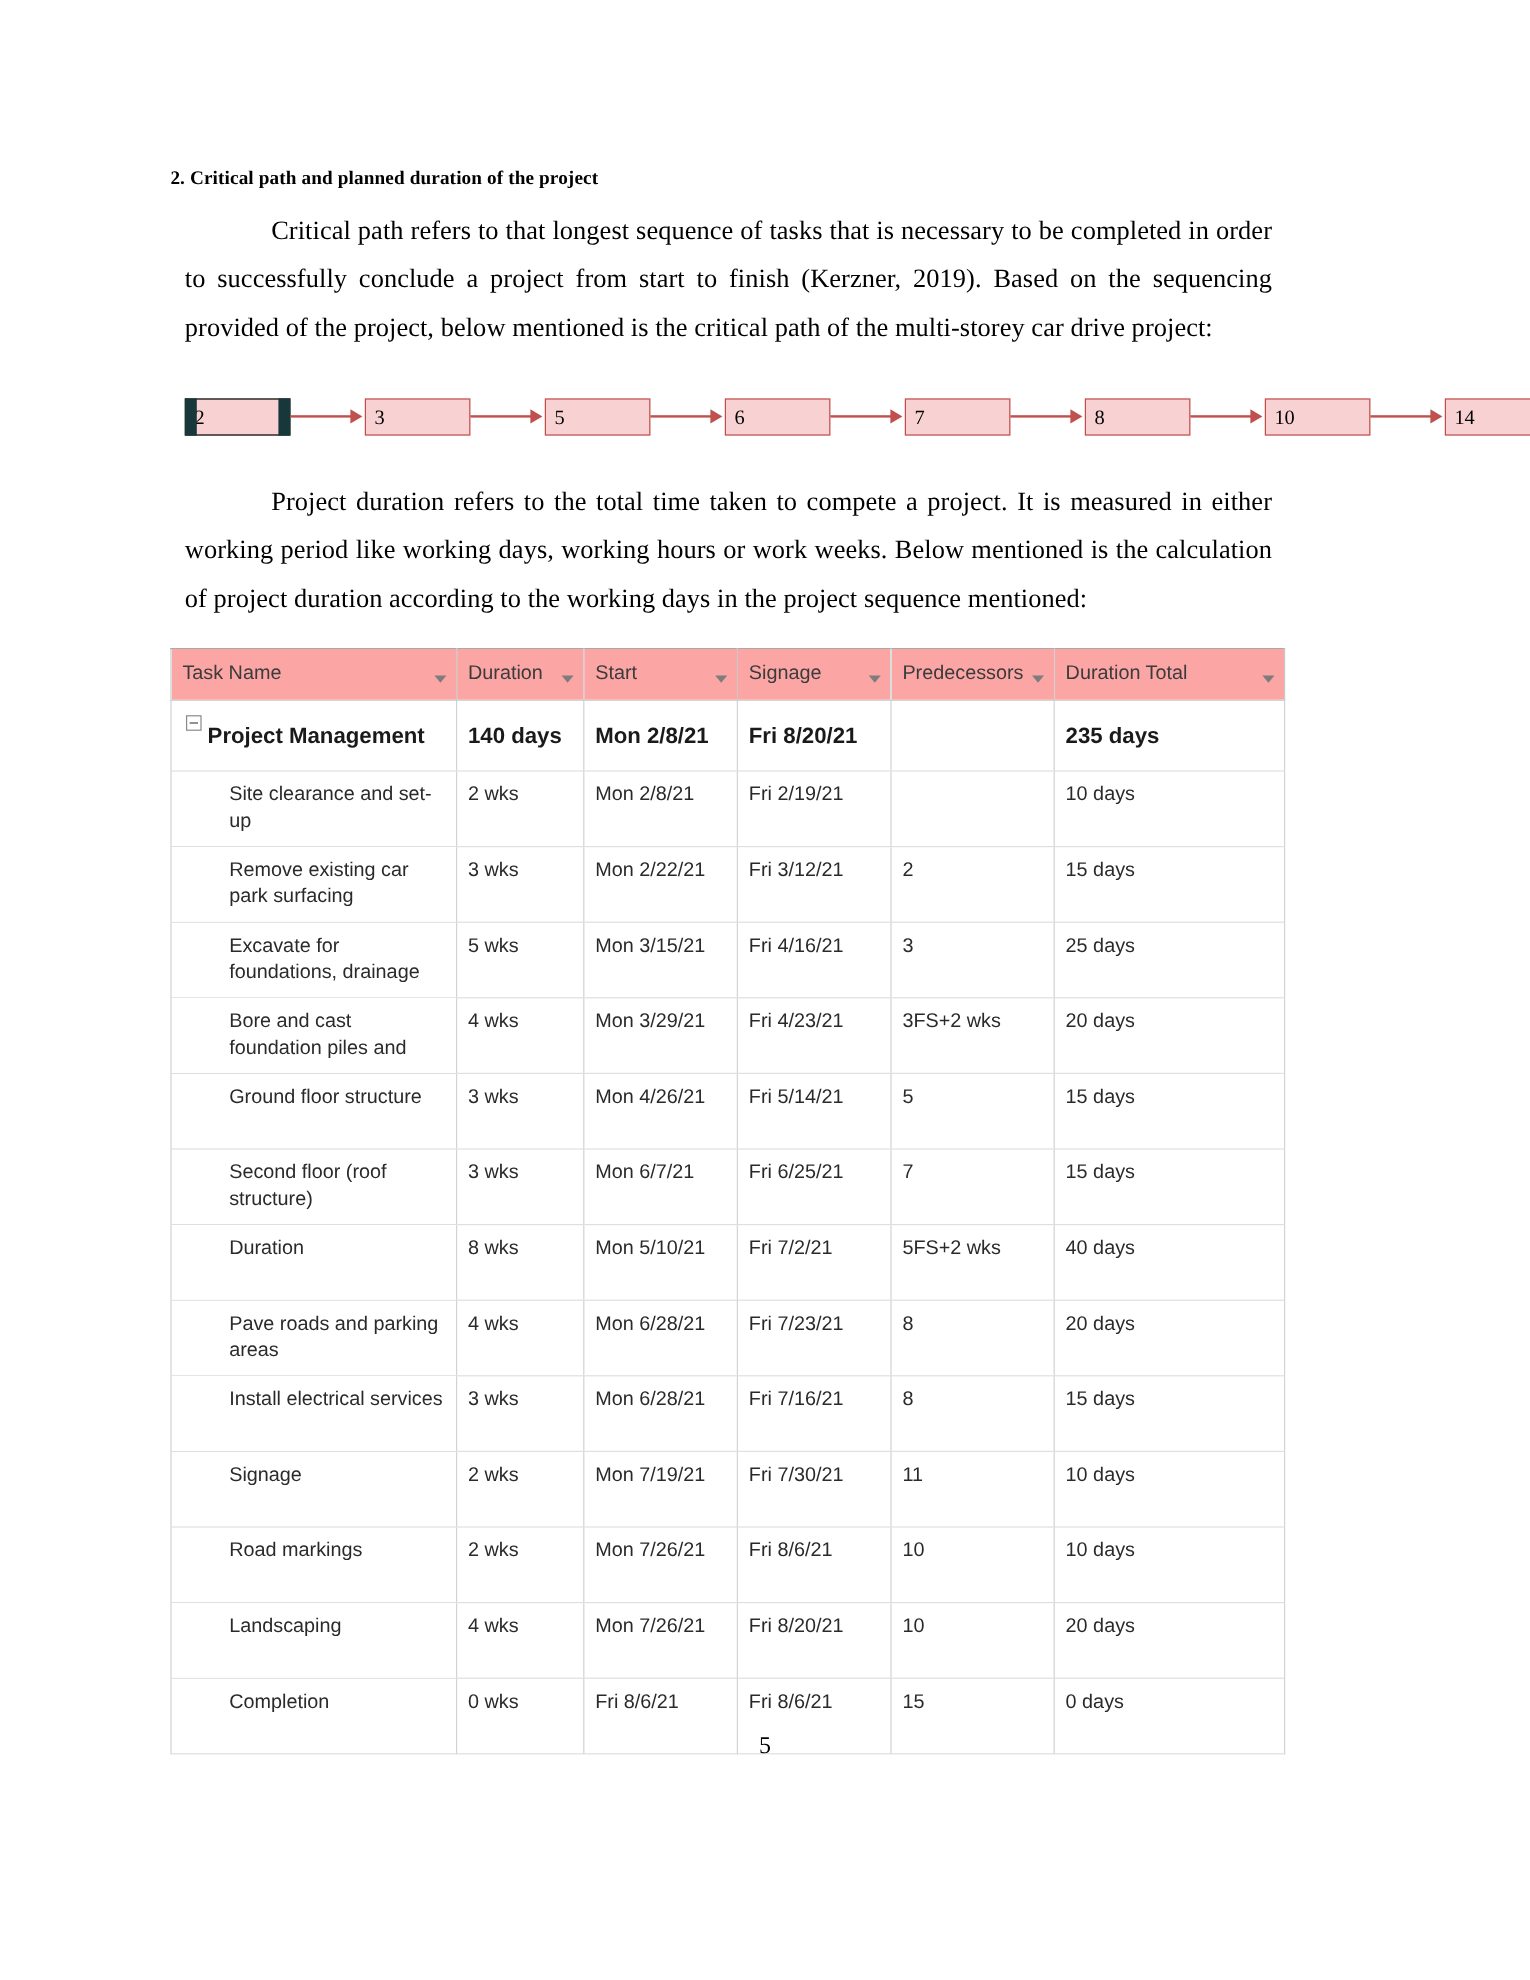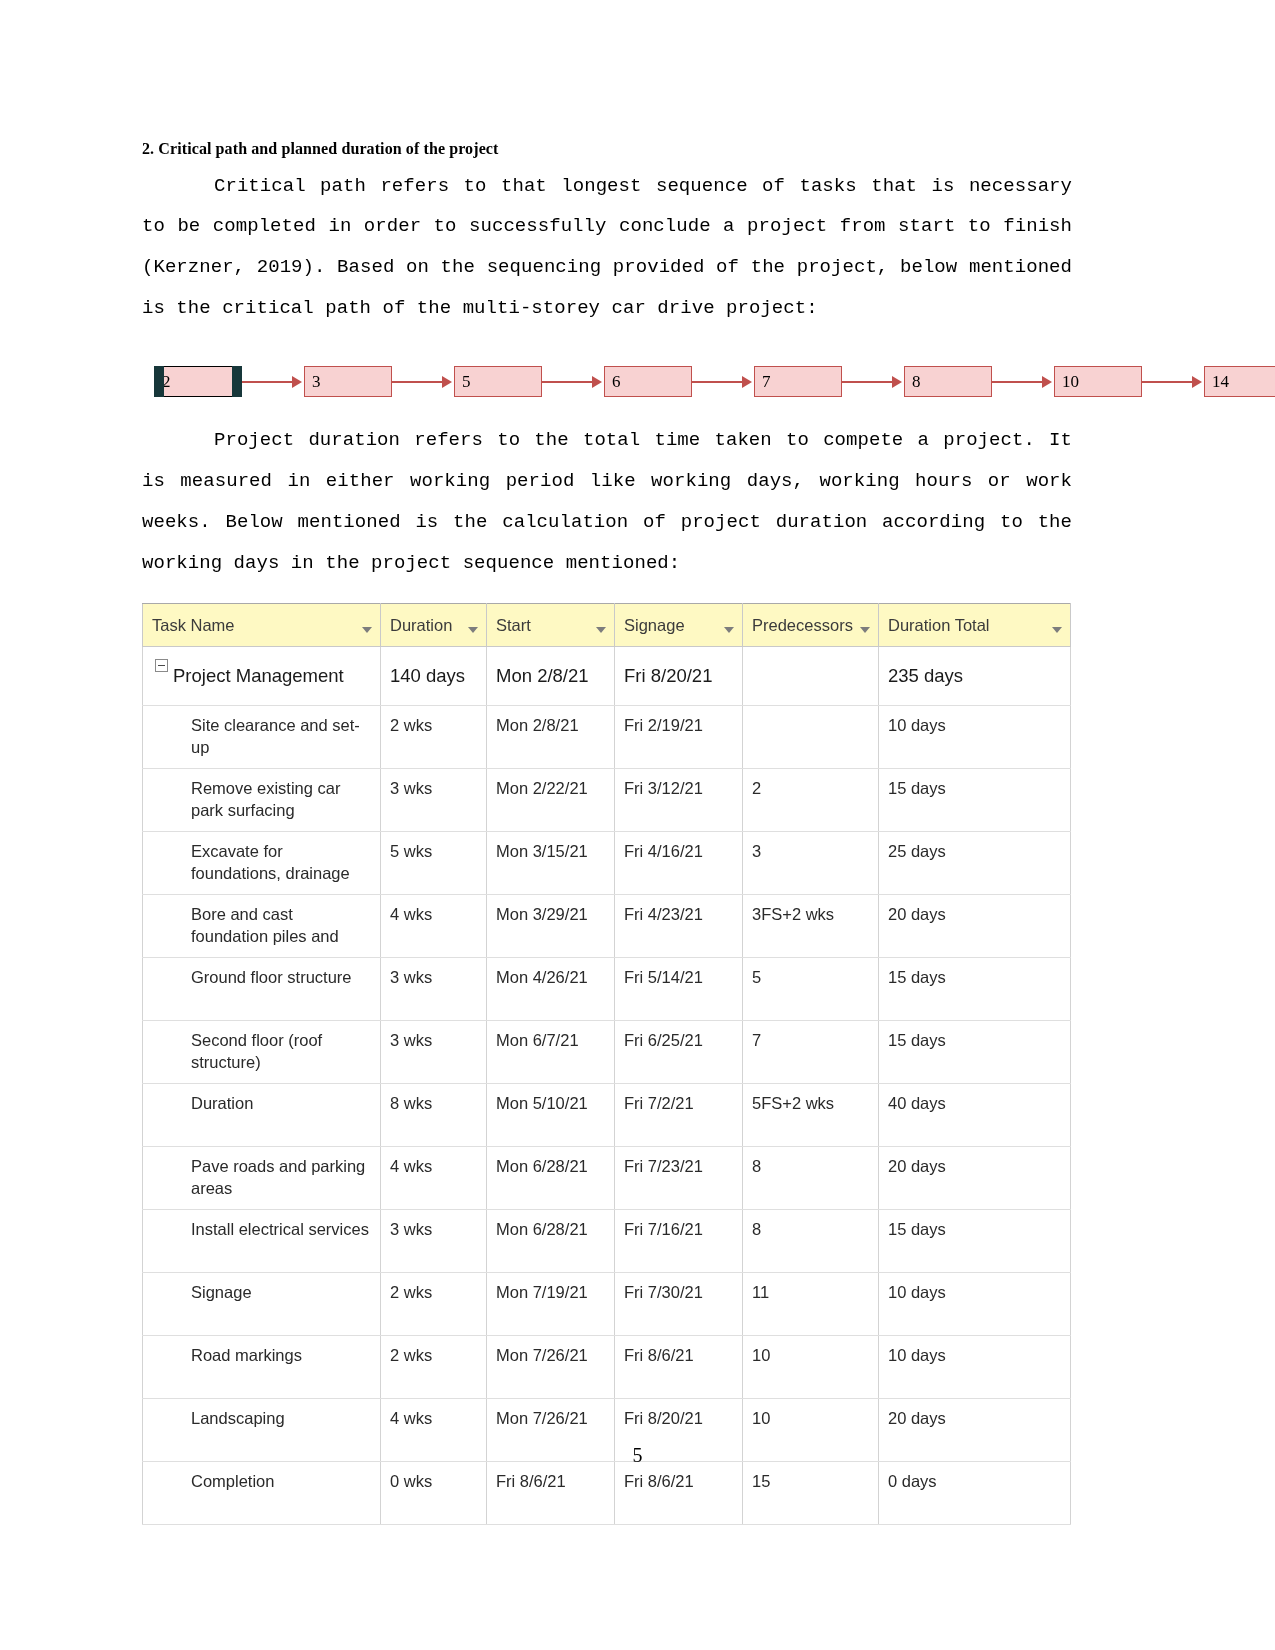--- a/index.html
+++ b/index.html
@@ -33,26 +33,26 @@
   h2.section-heading {
     font-family: "Liberation Serif", serif;
     font-size: 16px;
     font-weight: bold;
     margin: 0 0 6px 0;
     letter-spacing: 0.1px;
     line-height: 1.35;
   }
 
   p.body-par {
-    font-family: Liberation Mono, monospace;
-    font-size: 19px;
+    font-family: Liberation Serif, serif;
+    font-size: 22px;
     line-height: 40.7px;
     text-align: justify;
     text-indent: 72px;
-    margin: 0;
+    margin: 12px;
     letter-spacing: 0.05px;
   }
 
   
   .cp-wrap {
     position: relative;
     height: 70px;
     margin-top: 22px;
   }
   .cp-row {
@@ -133,21 +133,21 @@
     border-right: 1px solid #b9b9b9;
   }
   .proj-table col.c-task  { width: 238px; }
   .proj-table col.c-dur   { width: 106px; }
   .proj-table col.c-start { width: 128px; }
   .proj-table col.c-fin   { width: 128px; }
   .proj-table col.c-pred  { width: 136px; }
   .proj-table col.c-tot   { width: 192px; }
 
   .proj-table thead th {
-    background: #fef9c3;
+    background: #fca5a5;
     border: 1px solid #c9c9c9;
     border-top: 1px solid #a9a9a9;
     height: 42px;
     font-weight: normal;
     font-size: 16.5px;
     color: #3b3b3b;
     text-align: left;
     padding: 0 8px 0 9px;
     vertical-align: middle;
     position: relative;
@@ -175,21 +175,21 @@
     border-right: 1px solid #d3d3d3;
     font-size: 16.5px;
     color: #2a2a2a;
     padding: 9px 8px 9px 9px;
     vertical-align: top;
     line-height: 1.32;
     height: 44px;
     background: #ffffff;
   }
   .proj-table tbody tr.summary td {
-    font-weight: normal;
+    font-weight: bold;
     font-size: 18.5px;
     color: #1a1a1a;
     height: 40px;
     vertical-align: middle;
   }
   .td-task { padding-left: 48px !important; position: relative; }
   .summary .td-task { padding-left: 30px !important; }
 
   .outline-toggle {
     position: absolute;

